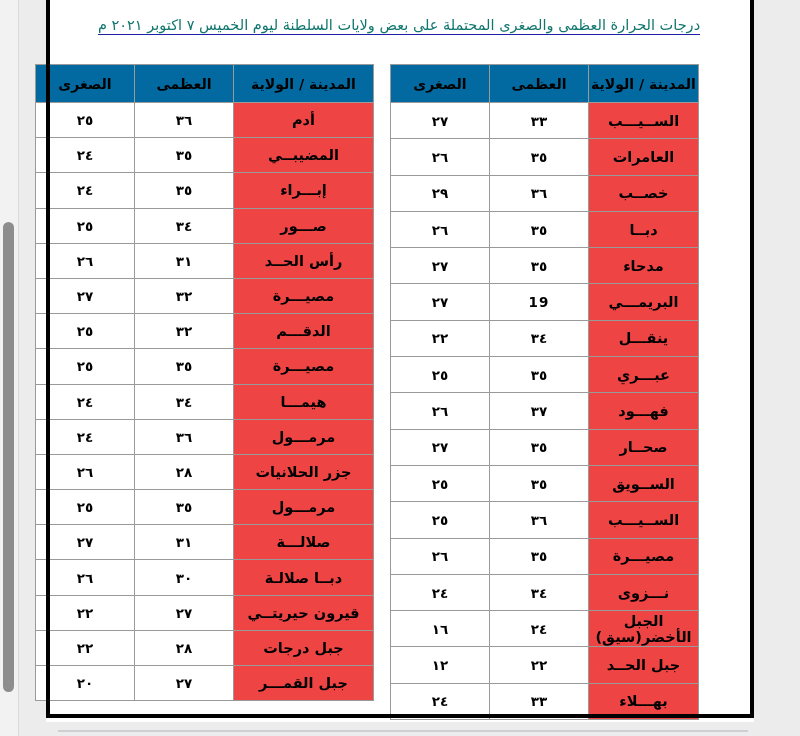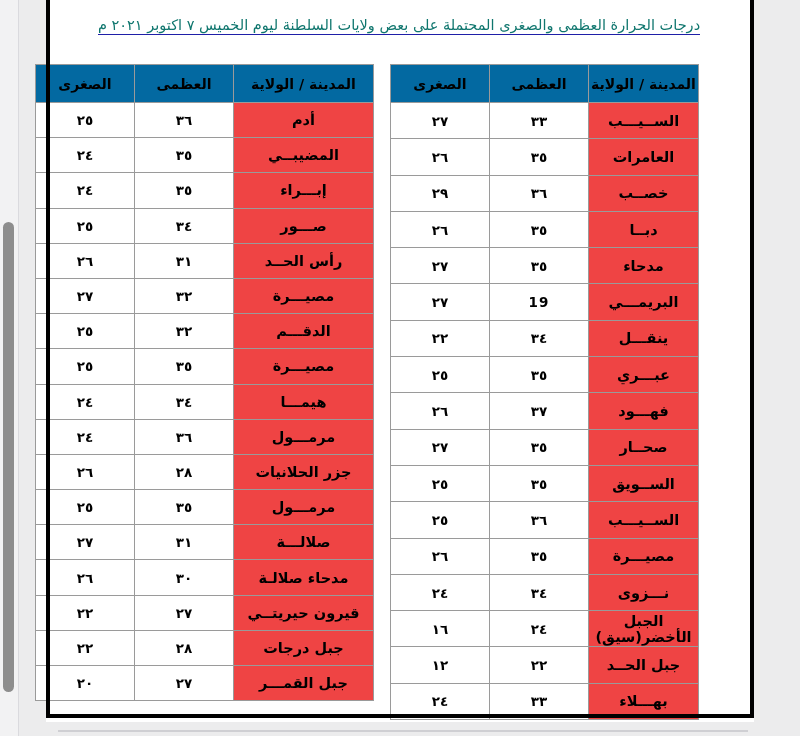--- a/index.html
+++ b/index.html
@@ -337,21 +337,21 @@
             <td class="c-city">مرمـــول</td>
             <td class="c-num">٣٥</td>
             <td class="c-num">٢٥</td>
           </tr>
           <tr>
             <td class="c-city">صلالـــة</td>
             <td class="c-num">٣١</td>
             <td class="c-num">٢٧</td>
           </tr>
           <tr>
-            <td class="c-city">مدحاء صلالـة</td>
+            <td class="c-city">دبــا صلالـة</td>
             <td class="c-num">٣٠</td>
             <td class="c-num">٢٦</td>
           </tr>
           <tr>
             <td class="c-city">قيرون حيريتــي</td>
             <td class="c-num">٢٧</td>
             <td class="c-num">٢٢</td>
           </tr>
           <tr>
             <td class="c-city">جبل درجات</td>

